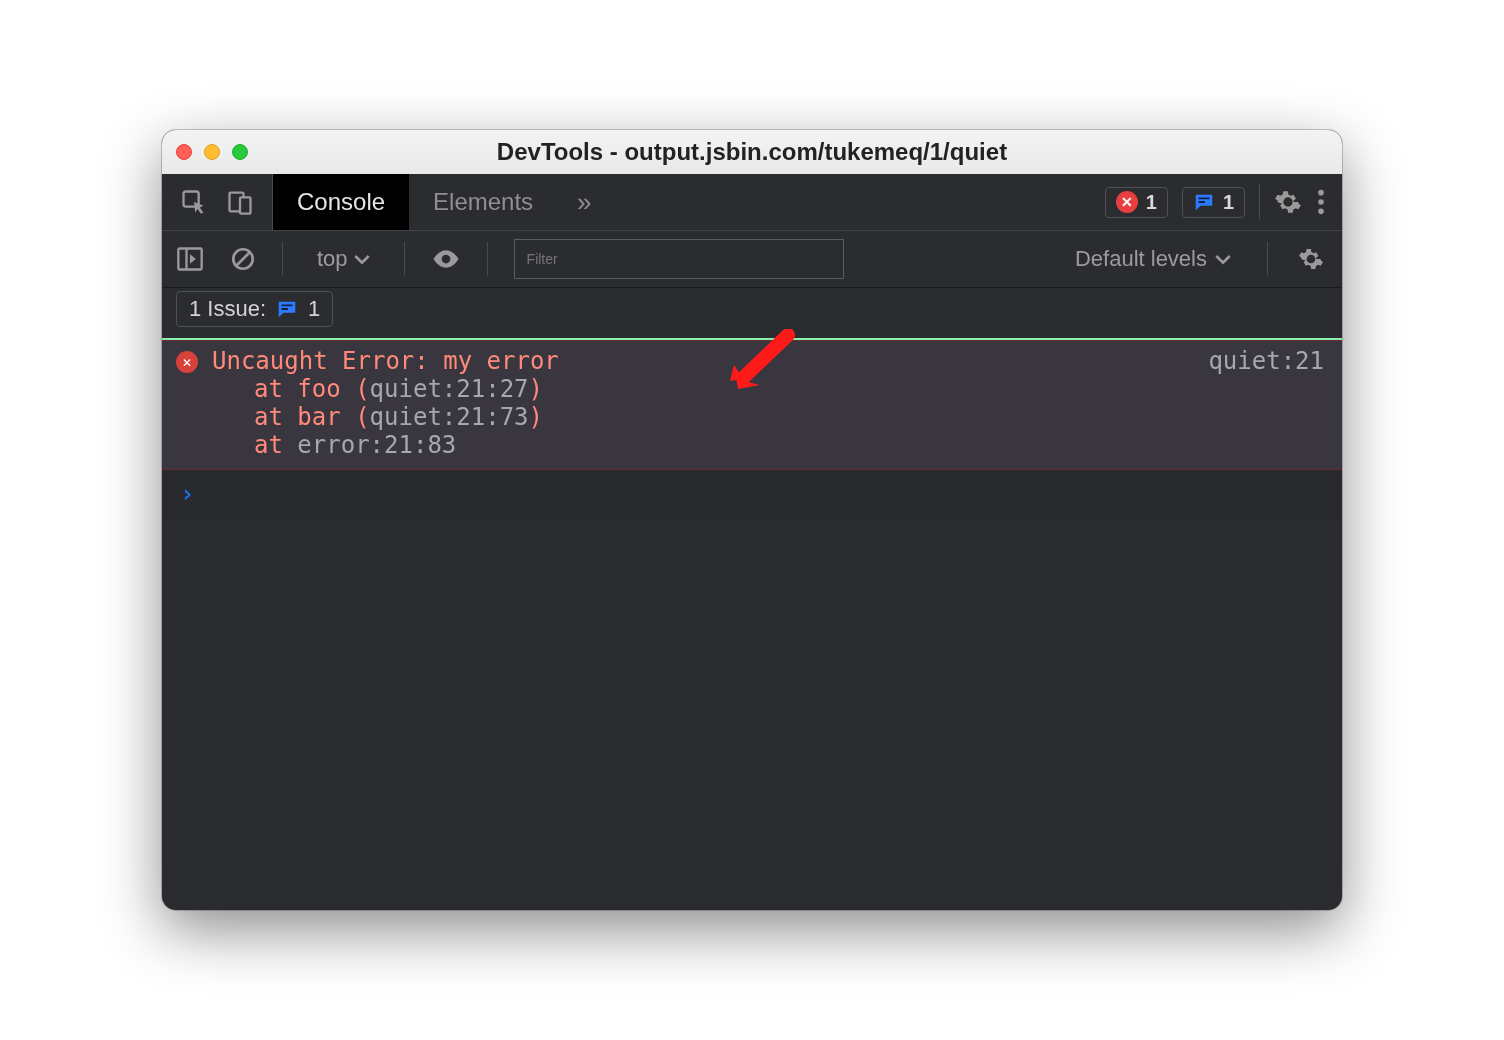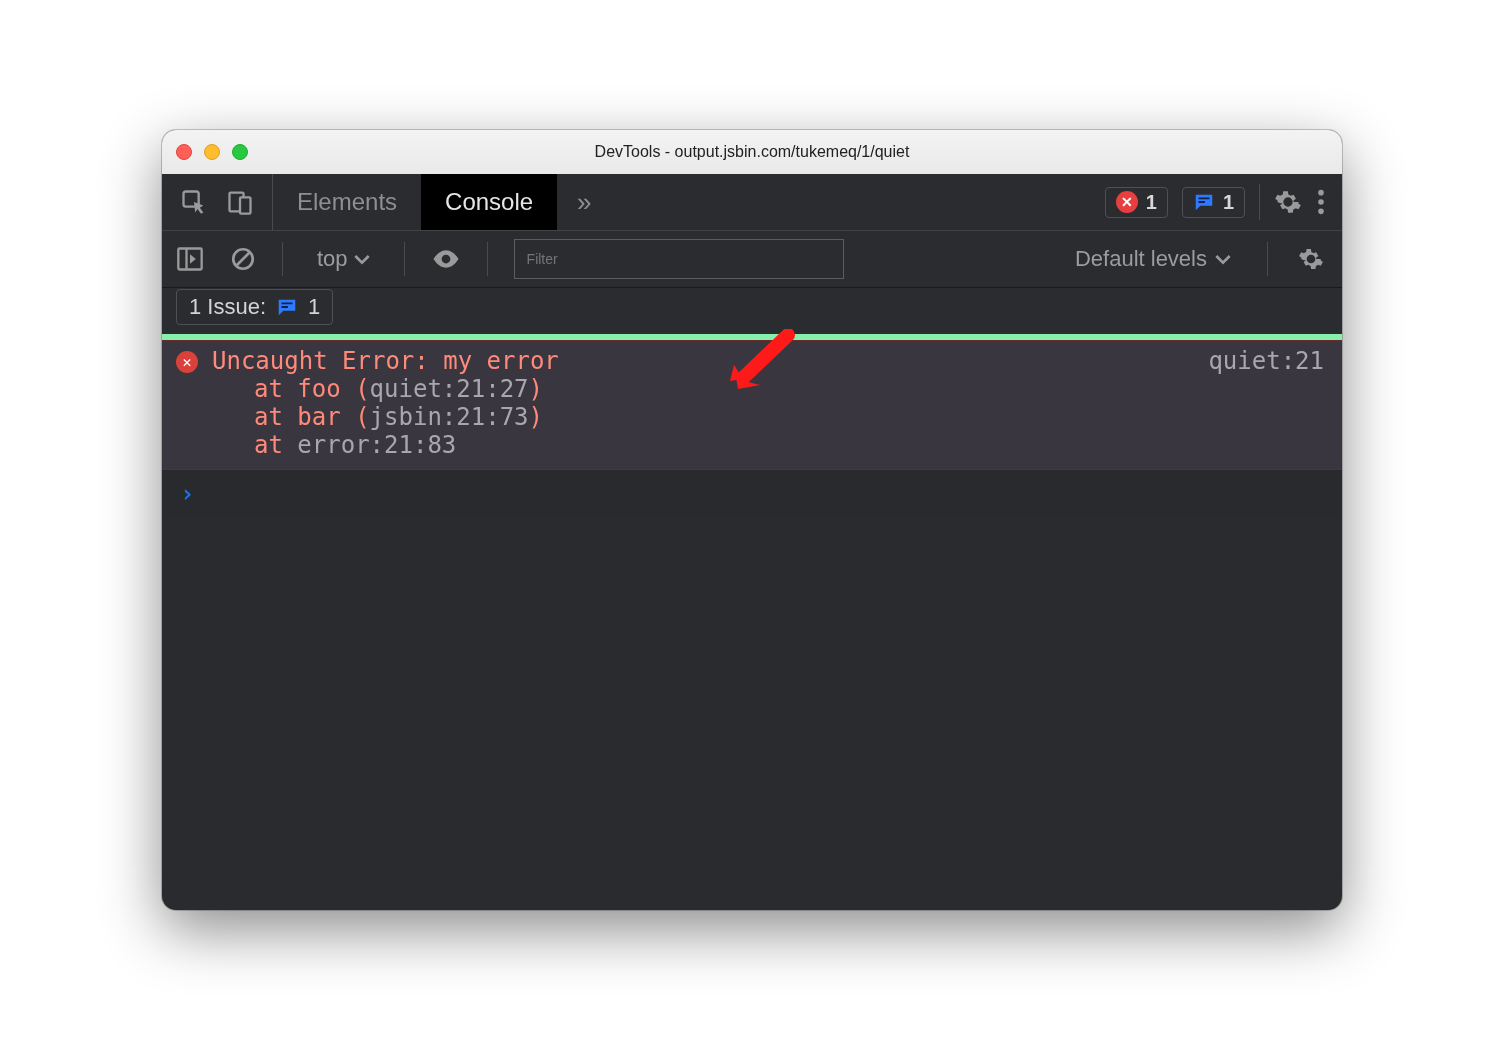--- a/index.html
+++ b/index.html
@@ -38,22 +38,22 @@
     width: 16px; height: 16px; border-radius: 50%;
     display: block;
   }
   .tl-close { background: #ff5f57; border:1px solid #e1443c; }
   .tl-min   { background: #febc2e; border:1px solid #dda023; }
   .tl-max   { background: #28c840; border:1px solid #1dad2c; }
   .title {
     position: absolute;
     left: 0; right: 0;
     text-align: center;
-    font-weight: 400;
-    font-size: 16px;
+    font-weight: 700;
+    font-size: 24px;
     color: #222;
     pointer-events: none;
   }
   
   .tabstrip {
     display: flex;
     align-items: center;
     background: #2b2c30;
     height: 56px;
     color: #8f8f8f;
@@ -154,21 +154,21 @@
     cursor: pointer;
     padding-right: 10px;
   }
   .toolbar .divider { height: 34px; }
 
   
   .issuesbar {
     display: flex;
     align-items: center;
     background: #2b2c30;
-    border-bottom: 6px solid #86efac;
+    border-bottom: 2px solid #86efac;
     height: 52px;
     padding: 0 14px 8px 14px;
   }
   .issues-pill {
     border: 1px solid #4f5054;
     border-radius: 4px;
     padding: 4px 12px;
     display: flex;
     align-items: center;
     gap: 10px;
@@ -267,25 +267,25 @@
           <path d="M12 12 l8 3 -3 2 3 4 -2 1 -3-4 -2 3z" fill="#9a9a9a" stroke="none"></path>
         </svg>
       </span>
       <span class="icon-btn">
         <svg width="28" height="28" viewBox="0 0 24 24" class="muted-svg" stroke-width="2">
           <rect x="3" y="4" width="12" height="16" rx="1"></rect>
           <rect x="12" y="8" width="9" height="14" rx="1" fill="#2b2c30"></rect>
         </svg>
       </span>
     </div>
+    <div class="tab active">
+      <span>Console</span>
+    </div>
     <div class="tab">
       <span>Elements</span>
-    </div>
-    <div class="tab active">
-      <span>Console</span>
     </div>
     <div class="tab-more">
       <span style="font-size:26px;">»</span>
     </div>
 
     <div class="ts-right">
       <div class="pill">
         <span class="circle-err">✕</span>
         <span>1</span>
       </div>
@@ -377,21 +377,21 @@
 
   <div class="console-area">
     <div class="error-row">
       <div class="topline">
         <span class="err-icon">✕</span>
         <span class="err-msg">Uncaught Error: my error</span>
         <span class="source-link">quiet:21</span>
       </div>
       <div class="stack">
         <div class="stack-line"><span>at foo (</span><span class="loc">quiet:21:27</span><span class="loc-paren">)</span></div>
-        <div class="stack-line"><span>at bar (</span><span class="loc">jsbin:21:73</span><span class="loc-paren">)</span></div>
+        <div class="stack-line"><span>at bar (</span><span class="loc">quiet:21:73</span><span class="loc-paren">)</span></div>
         <div class="stack-line"><span>at </span><span class="loc">error:21:83</span><span class="loc-paren"></span></div>
       </div>
 
       <svg class="arrow-annot" width="80" height="70" viewBox="0 0 80 70">
         <path d="M62 6 L18 48" stroke="#ff1a1a" stroke-width="14" stroke-linecap="round"></path>
         <path d="M8 36 L18 52 L34 56 L12 60 Z" fill="#ff1a1a"></path>
         <path d="M8 36 L16 50 L4 52 Z" fill="#ff1a1a"></path>
       </svg>
     </div>
 

